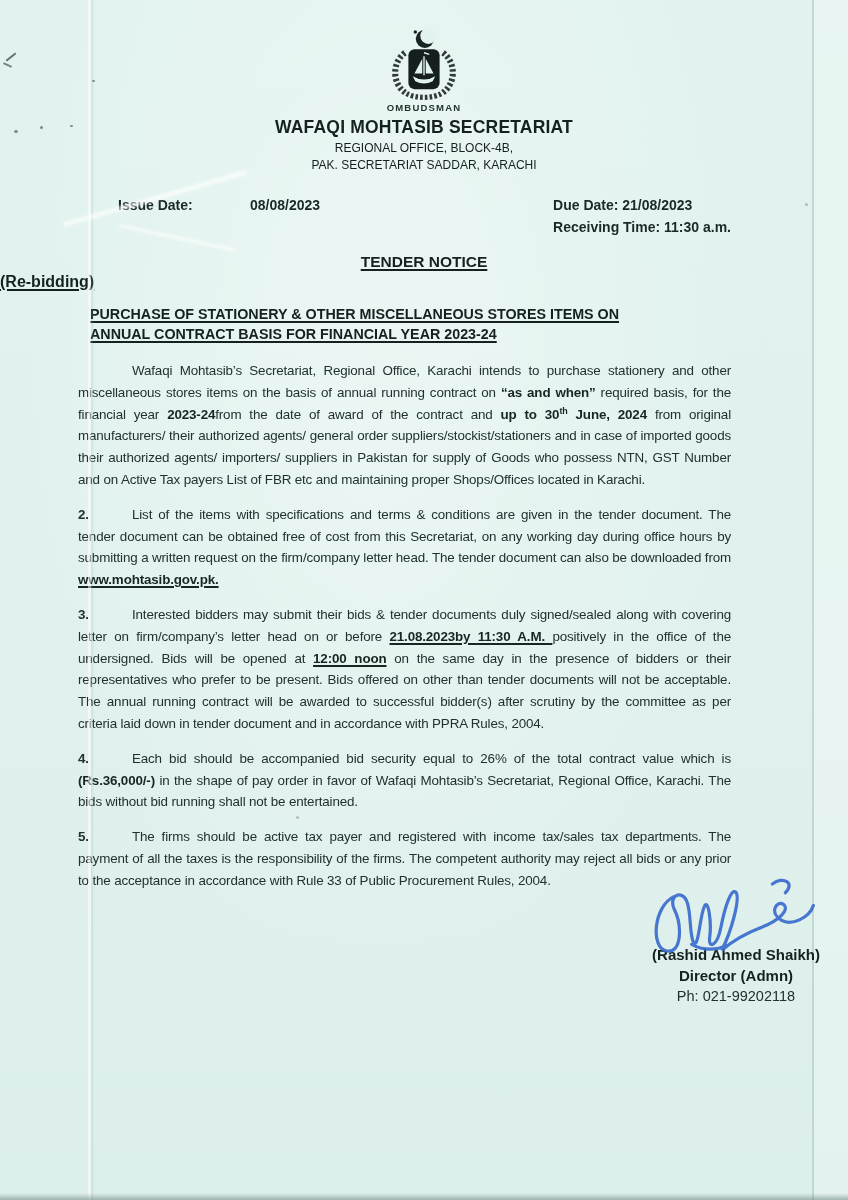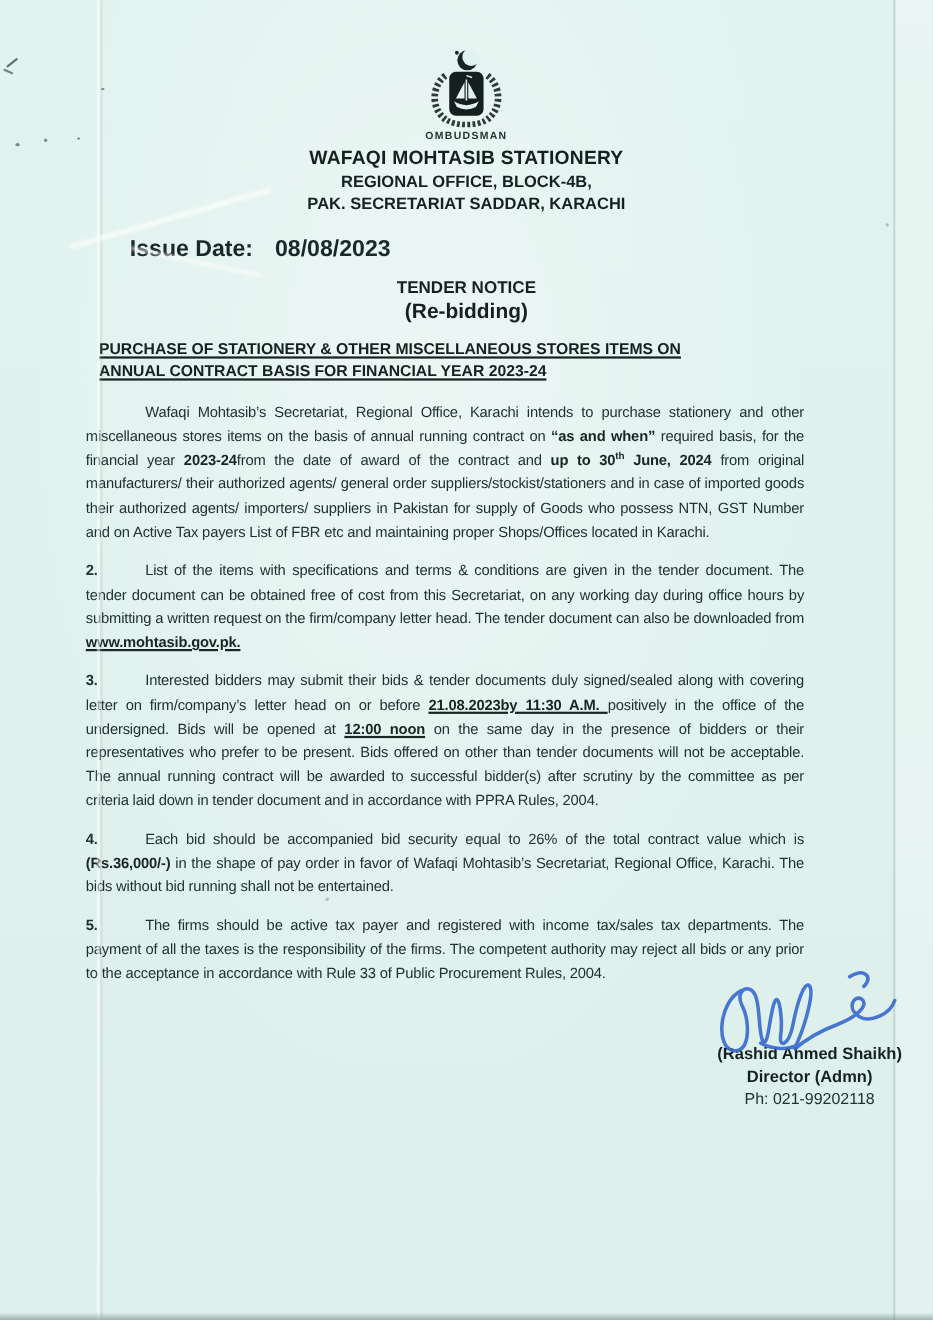--- a/index.html
+++ b/index.html
@@ -25,37 +25,37 @@
     background:rgba(255,255,255,.5);transform:rotate(12deg);filter:blur(1px);}
   .edge-r{position:absolute;right:34px;top:0;width:2px;height:1200px;background:rgba(165,196,190,.55);}
   .edge-r-band{position:absolute;right:0;top:0;width:34px;height:1200px;background:rgba(255,255,255,.22);}
   .edge-b{position:absolute;left:0;bottom:0;width:100%;height:7px;
     background:linear-gradient(180deg,rgba(0,0,0,0),rgba(95,120,116,.5));}
   .speck{position:absolute;border-radius:50%;background:rgba(35,55,52,.55);}
   .penmark1{position:absolute;left:5px;top:56px;width:12px;height:2px;background:rgba(40,58,55,.7);transform:rotate(-38deg);}
   .penmark2{position:absolute;left:3px;top:64px;width:9px;height:2px;background:rgba(40,58,55,.6);transform:rotate(24deg);}
 
   
-  .header{padding-top:44px;text-align:center;}
+  .header{padding-top:28px;text-align:center;}
   .crest{display:block;margin:0 auto;width:104px;height:72px;}
   .crest-caption{font-size:9.5px;font-weight:bold;letter-spacing:1.2px;color:#243431;margin-top:2px;}
   .org1{font-size:17.5px;font-weight:bold;letter-spacing:.2px;color:#15211f;margin-top:4px;}
-  .org2,.org3{font-size:15px;font-weight:bold;color:#15211f;margin-top:3px;}
+  .org2,.org3{font-size:12px;font-weight:normal;color:#15211f;margin-top:3px;}
 
   
   .meta{margin:22px 117px 0 118px;display:flex;justify-content:space-between;
-    font-size:21px;font-weight:bold;color:#1a2927;line-height:22px;}
+    font-size:14px;font-weight:bold;color:#1a2927;line-height:22px;}
   .meta .label{display:inline-block;width:132px;}
   .meta-col{white-space:nowrap;}
 
   
   .notice-title{margin-top:15px;text-align:center;font-size:15.5px;font-weight:bold;color:#15211f;}
   .notice-title span, .notice-sub span{
-    text-decoration-thickness:1.8px;text-underline-offset:2px;margin-top:14px;}
-  .notice-sub{margin-top:2px;text-align:center;font-size:19px;font-weight:bold;color:#15211f;}
+    text-decoration:underline;text-decoration-thickness:1.8px;text-underline-offset:2px;margin-top:14px;}
+  .notice-sub{margin-top:2px;font-size:16px;font-weight:bold;color:#15211f;}
   .subject{margin:13px 90px 0 90px;text-align:left;font-size:14.3px;font-weight:bold;color:#15211f;line-height:20px;}
   .subject span{text-decoration:underline;text-decoration-thickness:1.6px;text-underline-offset:2px;}
 
   
   .content{margin:16px 117px 0 78px;}
   p.para{
     margin:13px 0 0 0;text-align:justify;
     font-size:13.4px;line-height:21.8px;color:#213130;
     letter-spacing:-.15px;
   }
@@ -106,28 +106,32 @@
 
       <rect x="42" y="24" width="36" height="46" rx="7" fill="#151f1d"></rect>
 
       <line x1="60" y1="32" x2="60" y2="54" stroke="#e2f3ef" stroke-width="1.6"></line>
       <path d="M58,35 L49,52 L58,52 Z" fill="#e2f3ef"></path>
       <path d="M62,35 L71,52 L62,52 Z" fill="#e2f3ef"></path>
       <path d="M47,55 Q60,63 73,55 L70,61 Q60,66 50,61 Z" fill="#e2f3ef"></path>
       <line x1="60" y1="28" x2="66" y2="30" stroke="#e2f3ef" stroke-width="1.6"></line>
     </svg>
     <div class="crest-caption">OMBUDSMAN</div>
-    <div class="org1">WAFAQI MOHTASIB STATIONERY</div>
+    <div class="org1">WAFAQI MOHTASIB SECRETARIAT</div>
     <div class="org2">REGIONAL OFFICE, BLOCK-4B,</div>
     <div class="org3">PAK. SECRETARIAT SADDAR, KARACHI</div>
   </div>
 
   <div class="meta">
     <div class="meta-col">
       <div><span class="label">Issue Date:</span><span>08/08/2023</span></div>
+    </div>
+    <div class="meta-col">
+      <div>Due Date: 21/08/2023</div>
+      <div>Receiving Time: 11:30 a.m.</div>
     </div>
   </div>
 
   <div class="notice-title"><span>TENDER NOTICE</span></div>
   <div class="notice-sub"><span>(Re-bidding)</span></div>
   <div class="subject">
     <span>PURCHASE OF STATIONERY &amp; OTHER MISCELLANEOUS STORES ITEMS ON</span><br>
     <span>ANNUAL CONTRACT BASIS FOR FINANCIAL YEAR 2023-24</span>
   </div>
 

